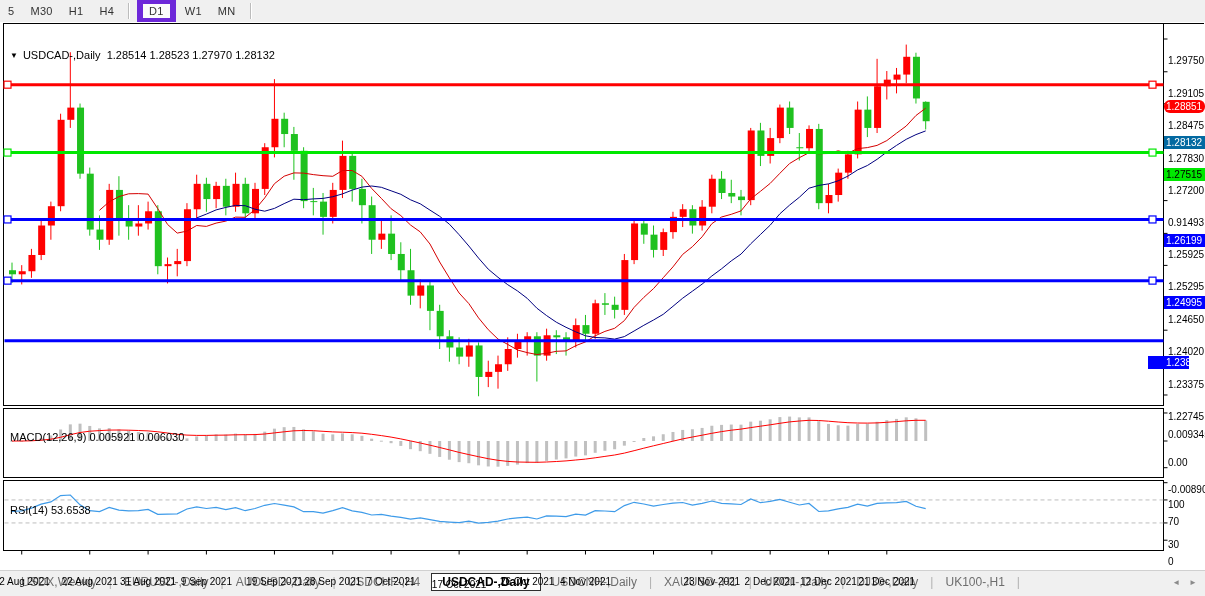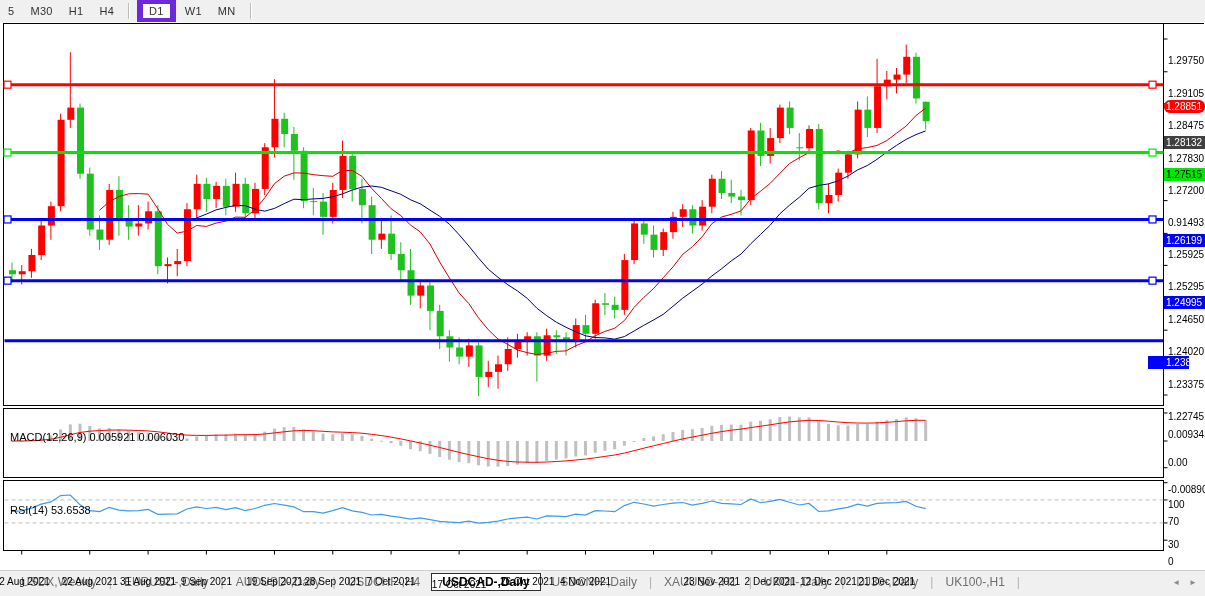--- a/index.html
+++ b/index.html
@@ -416,21 +416,21 @@
         <div class="axis-lbl price-lbl" style="left: 1168px; top: 130.574px;">1.27830</div>
         <div class="axis-lbl price-lbl" style="left: 1168px; top: 162.591px;">1.27200</div>
         <div class="axis-lbl price-lbl" style="left: 1168px; top: 194.608px;">0.91493</div>
         <div class="axis-lbl price-lbl" style="left: 1168px; top: 227.387px;">1.25925</div>
         <div class="axis-lbl price-lbl" style="left: 1168px; top: 259.403px;">1.25295</div>
         <div class="axis-lbl price-lbl" style="left: 1168px; top: 292.182px;">1.24650</div>
         <div class="axis-lbl price-lbl" style="left: 1168px; top: 324.199px;">1.24020</div>
         <div class="axis-lbl price-lbl" style="left: 1168px; top: 356.978px;">1.23375</div>
         <div class="axis-lbl price-lbl" style="left: 1168px; top: 388.994px;">1.22745</div>
         <div class="axis-lbl badge" style="left: 1164px; top: 77.6872px; background: rgb(255, 0, 0); color: rgb(255, 255, 255); border-radius: 6px;">1.28851</div>
-        <div class="axis-lbl badge" style="left: 1164px; top: 114.227px; background: #404040; color: rgb(255, 255, 255);">1.28132</div>
+        <div class="axis-lbl badge" style="left: 1164px; top: 114.227px; background: #0369a1; color: rgb(255, 255, 255);">1.28132</div>
         <div class="axis-lbl badge" style="left: 1164px; top: 145.583px; background: rgb(0, 232, 0); color: rgb(0, 0, 0);">1.27515</div>
         <div class="axis-lbl badge" style="left: 1164px; top: 212.462px; background: rgb(0, 0, 255); color: rgb(255, 255, 255);">1.26199</div>
         <div class="axis-lbl badge" style="left: 1164px; top: 273.649px; background: rgb(0, 0, 255); color: rgb(255, 255, 255);">1.24995</div>
         <div class="axis-lbl badge" style="left: 1148px; top: 333.871px; background: rgb(0, 0, 255); color: rgb(255, 255, 255); padding-left: 18px;">1.23810</div>
         <div class="axis-lbl price-lbl" style="left: 1168px; top: 406.984px;">0.009345</div>
         <div class="axis-lbl price-lbl" style="left: 1168px; top: 435px;">0.00</div>
         <div class="axis-lbl price-lbl" style="left: 1168px; top: 461.697px;">-0.008905</div>
         <div class="axis-lbl price-lbl" style="left: 1168px; top: 476.7px;">100</div>
         <div class="axis-lbl price-lbl" style="left: 1168px; top: 493.95px;">70</div>
         <div class="axis-lbl price-lbl" style="left: 1168px; top: 516.95px;">30</div>
@@ -444,20 +444,23 @@
         <div class="axis-lbl date-lbl" style="left: 391.08px; top: 553.5px;">7 Oct 2021</div>
         <div class="axis-lbl date-lbl" style="left: 459.12px; top: 521px; margin-top: 36px;">17 Oct 2021</div>
         <div class="axis-lbl date-lbl" style="left: 527.16px; top: 553.5px;">26 Oct 2021</div>
         <div class="axis-lbl date-lbl" style="left: 585.48px; top: 553.5px;">4 Nov 2021</div>
         <div class="axis-lbl date-lbl" style="left: 653.52px; top: 582px;">14 Nov 2021</div>
         <div class="axis-lbl date-lbl" style="left: 711.84px; top: 553.5px;">23 Nov 2021</div>
         <div class="axis-lbl date-lbl" style="left: 770.16px; top: 553.5px;">2 Dec 2021</div>
         <div class="axis-lbl date-lbl" style="left: 828.48px; top: 553.5px;">12 Dec 2021</div>
         <div class="axis-lbl date-lbl" style="left: 886.8px; top: 553.5px;">21 Dec 2021</div>
       </div>
+    <div id="chart-title">
+      <span class="arrow">▼</span><span>USDCAD-,Daily</span>&nbsp;&nbsp;<span>1.28514 1.28523 1.27970 1.28132</span>
+    </div>
     <div id="macd-label" class="ind-label">
       <span>MACD(12,26,9)</span>&nbsp;<span>0.005921 0.006030</span>
     </div>
     <div id="rsi-label" class="ind-label">
       <span>RSI(14)</span>&nbsp;<span>53.6538</span>
     </div>
   </div>
 
   <div id="tabbar">
     <div class="tab">USDX,Weekly</div>

